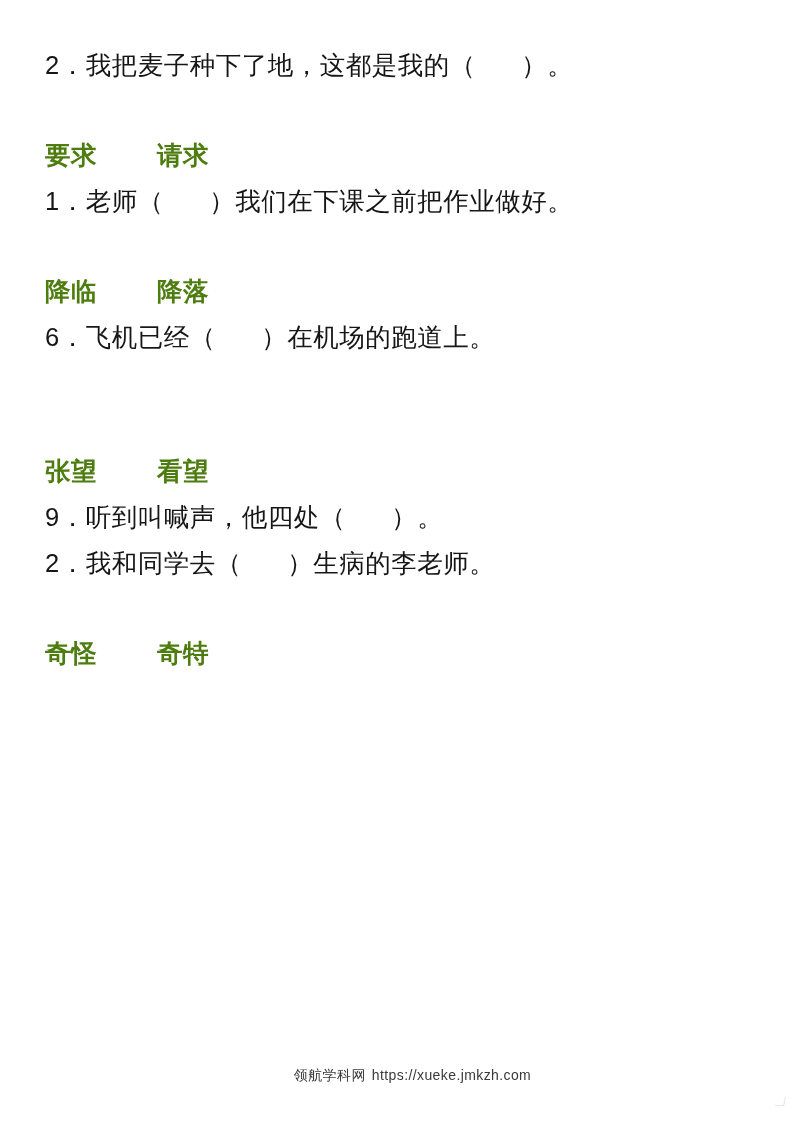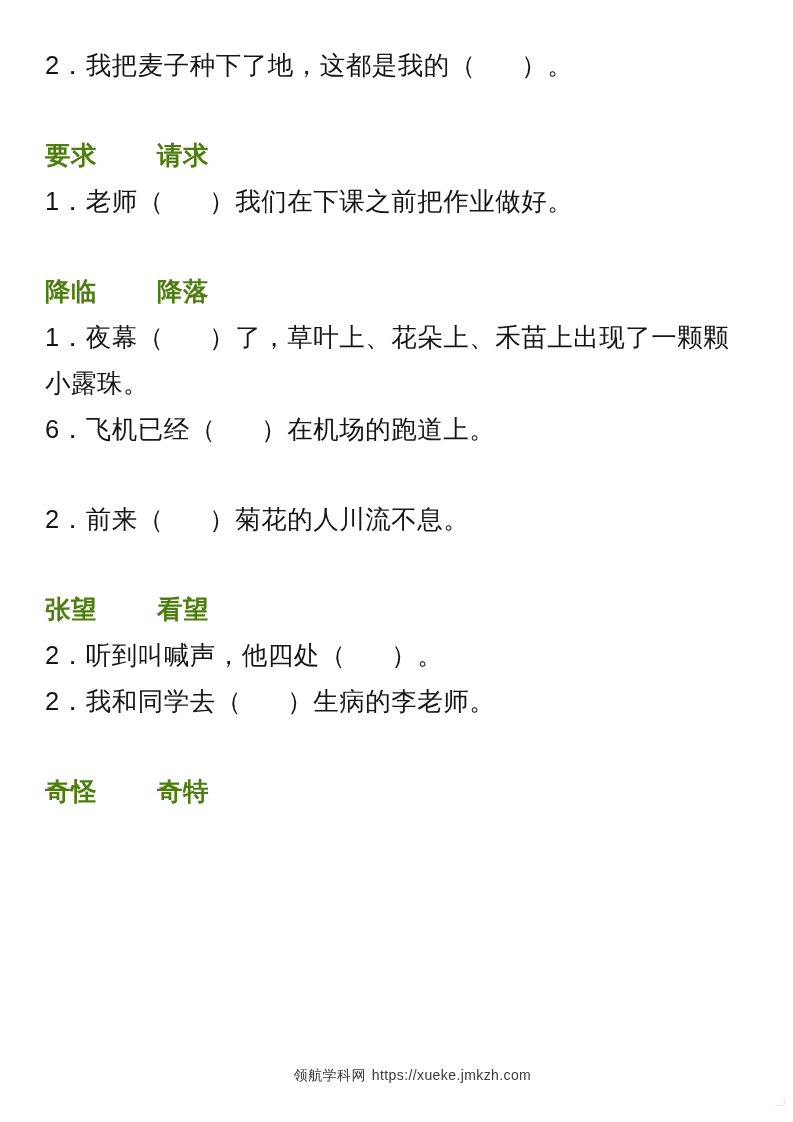--- a/index.html
+++ b/index.html
@@ -94,31 +94,29 @@
     <div class="line">2．我把麦子种下了地，这都是我的（      ）。</div>
 
     <div class="gap-lg"></div>
 
     <div class="headword"><span class="w1">要求</span><span>请求</span></div>
     <div class="line">1．老师（      ）我们在下课之前把作业做好。</div>
 
     <div class="gap-lg"></div>
 
     <div class="headword"><span class="w1">降临</span><span>降落</span></div>
-    <div class="line">1．夜幕（      ）了，草叶上、花朵上、禾苗上出现了一颗颗小露珠。</div>
     <div class="line">6．飞机已经（      ）在机场的跑道上。</div>
 
     <div class="gap-lg"></div>
 
-    <div class="line">2．前来（      ）菊花的人川流不息。</div>
 
     <div class="gap-lg"></div>
 
     <div class="headword"><span class="w1">张望</span><span>看望</span></div>
-    <div class="line">2．听到叫喊声，他四处（      ）。</div>
+    <div class="line">9．听到叫喊声，他四处（      ）。</div>
     <div class="line">2．我和同学去（      ）生病的李老师。</div>
 
     <div class="gap-lg"></div>
 
     <div class="headword"><span class="w1">奇怪</span><span>奇特</span></div>
 
   </div>
 
   <div class="footer">
     <span>领航学科网</span><span class="footer-sep"></span><span>https://xueke.jmkzh.com</span>

